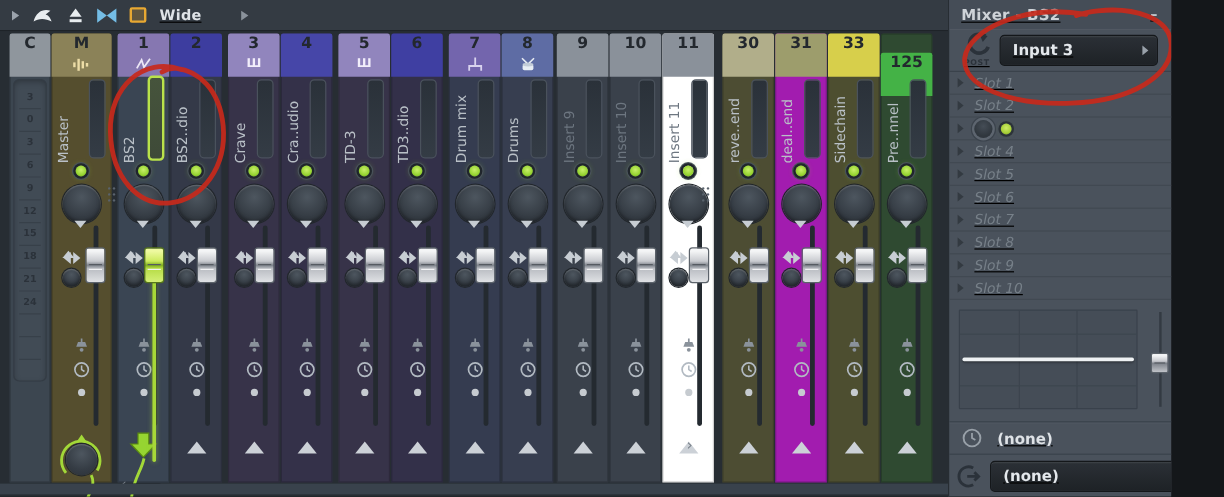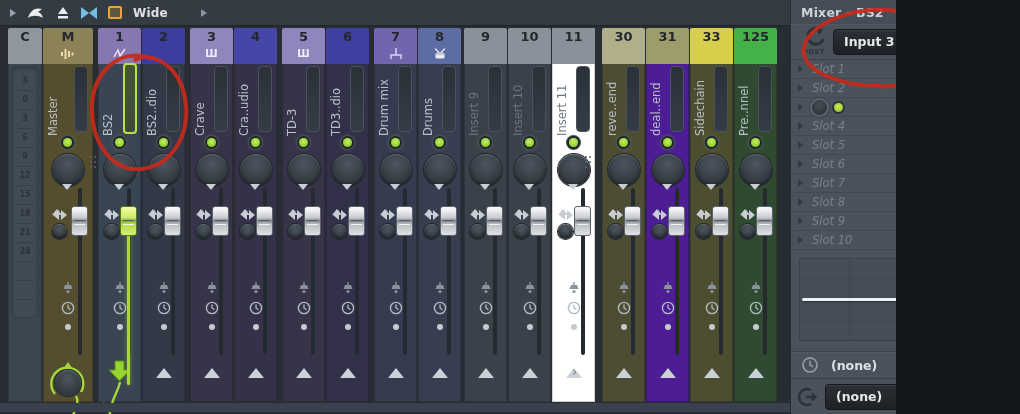--- a/index.html
+++ b/index.html
@@ -1,18 +1,18 @@
 <!DOCTYPE html>
 <html><head>
 <meta charset="utf-8">
 <style>
   html,body{margin:0;padding:0;background:#14171a;}
   *{box-sizing:border-box;}
-  .root{position:relative;width:896px;height:414px;background:#262b31;
-        font-family:"DejaVu Sans","Liberation Sans",sans-serif;overflow:hidden;display:flex;}
+  .root{position:relative;width:976px;height:414px;background:#262b31;
+        font-family:"DejaVu Sans","Liberation Sans",sans-serif;overflow:hidden;display:flex;text-decoration:underline;}
   
   .left{width:790px;height:414px;display:flex;flex-direction:column;flex:none;}
   .toolbar{height:26px;background:#343b43;border-bottom:1px solid #1e2328;display:flex;align-items:center;padding-left:10px;gap:11px;flex:none;}
   .tb-tri{width:0;height:0;border-top:4px solid transparent;border-bottom:4px solid transparent;border-left:6px solid #9aa2ab;}
   .tb-svg{display:block;}
   .narrow-ic{display:flex;align-items:center;}
   .narrow-ic i{width:0;height:0;border-top:6px solid transparent;border-bottom:6px solid transparent;}
   .narrow-ic .nl{border-left:8px solid #74bde6;}
   .narrow-ic .nr{border-right:8px solid #74bde6;}
   .wide-ic{width:14px;height:13px;border:2px solid #e8a832;background:rgba(232,168,50,.25);border-radius:2px;}
@@ -804,21 +804,21 @@
               <circle cx="8" cy="8" r="5.6" stroke="#b2bac2" fill="none" stroke-width="1.4"></circle>
               <path d="M8,4.6 V8 L10.4,9.6" stroke="#b2bac2" fill="none" stroke-width="1.3"></path>
             </svg>
     </div>
     <div class="rdot"></div>
     <div class="route">
       <i class="tri-route"></i>
 
     </div>
   </div>
-        <div class="strip route-up" style="background: #4c1d95;">
+        <div class="strip route-up" style="background: #a21caf;">
     <div class="hdr" style="background: rgb(157, 157, 108);">
       <div class="num">31</div>
       <div class="hicon">
         
         
         
         
         
       </div>
     </div>
@@ -899,21 +899,21 @@
               <path d="M8,4.6 V8 L10.4,9.6" stroke="#b2bac2" fill="none" stroke-width="1.3"></path>
             </svg>
     </div>
     <div class="rdot"></div>
     <div class="route">
       <i class="tri-route"></i>
 
     </div>
   </div>
         <div class="strip route-up" style="background: rgb(47, 74, 49);">
-    <div class="hdr" style="background: rgb(68, 178, 70);">
+    <div class="hdr" style="background: rgb(68, 178, 70); margin-top: 16px;">
       <div class="num">125</div>
       <div class="hicon">
         
         
         
         
         
       </div>
     </div>
     <div class="namebox">

